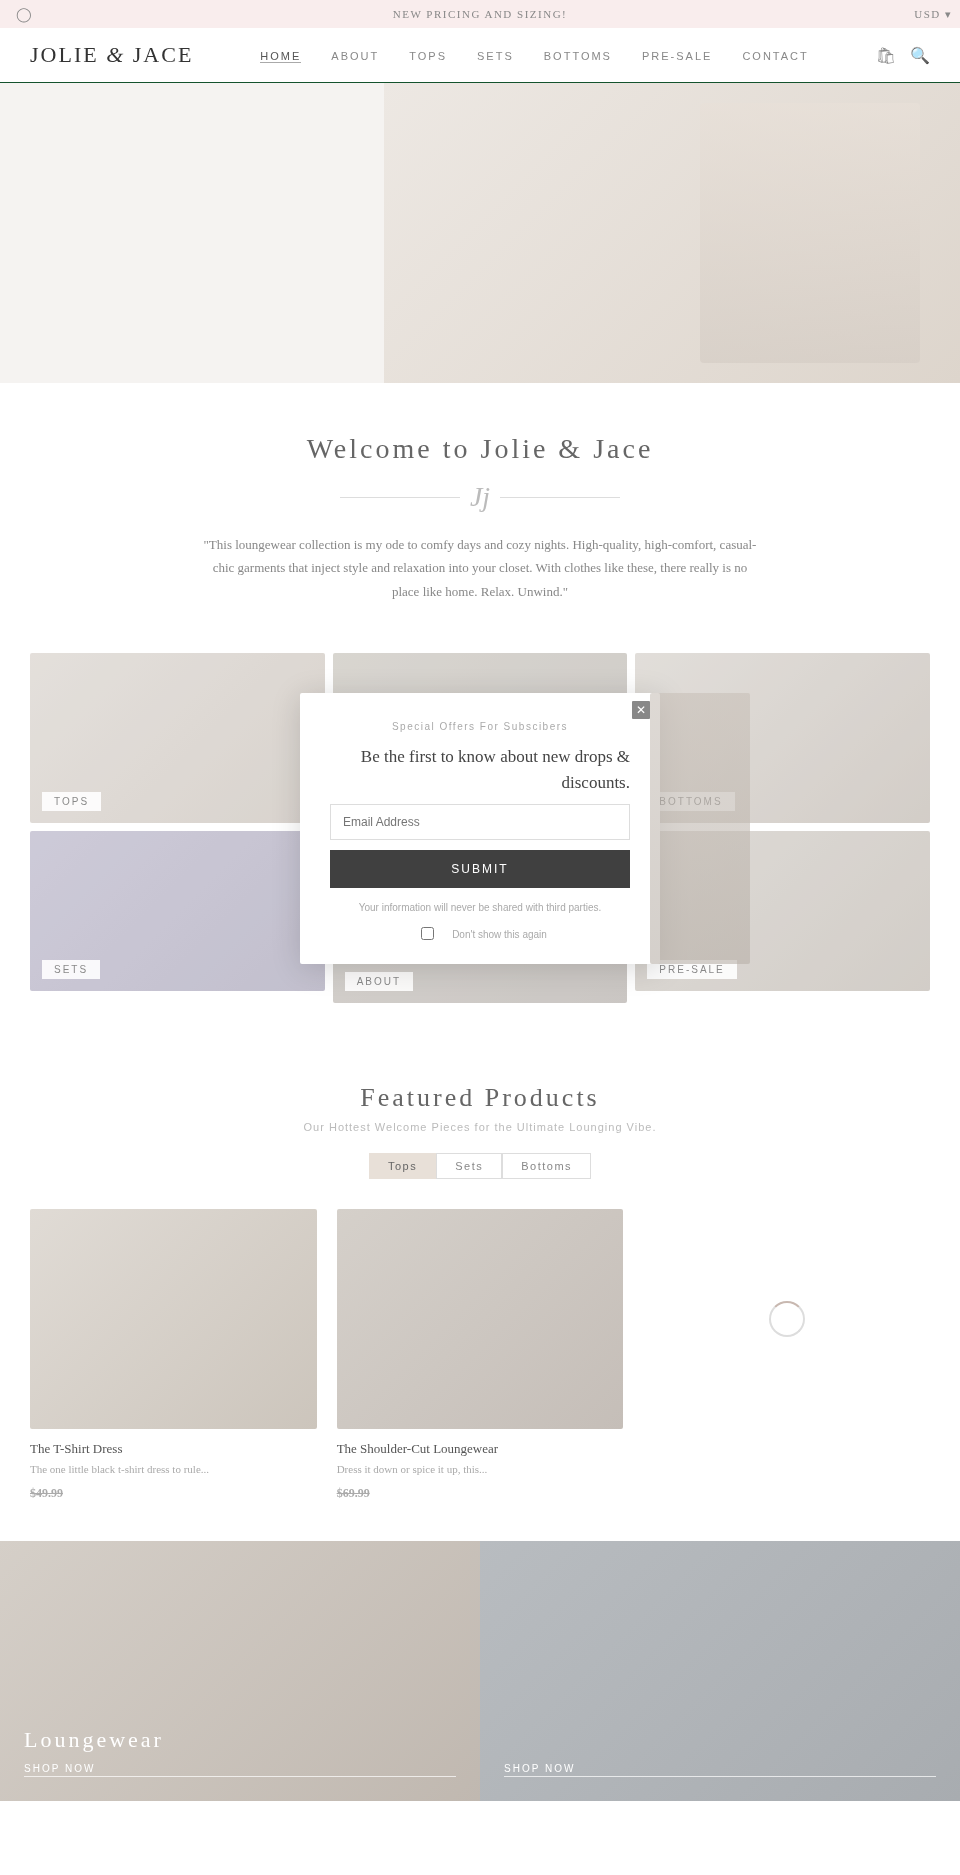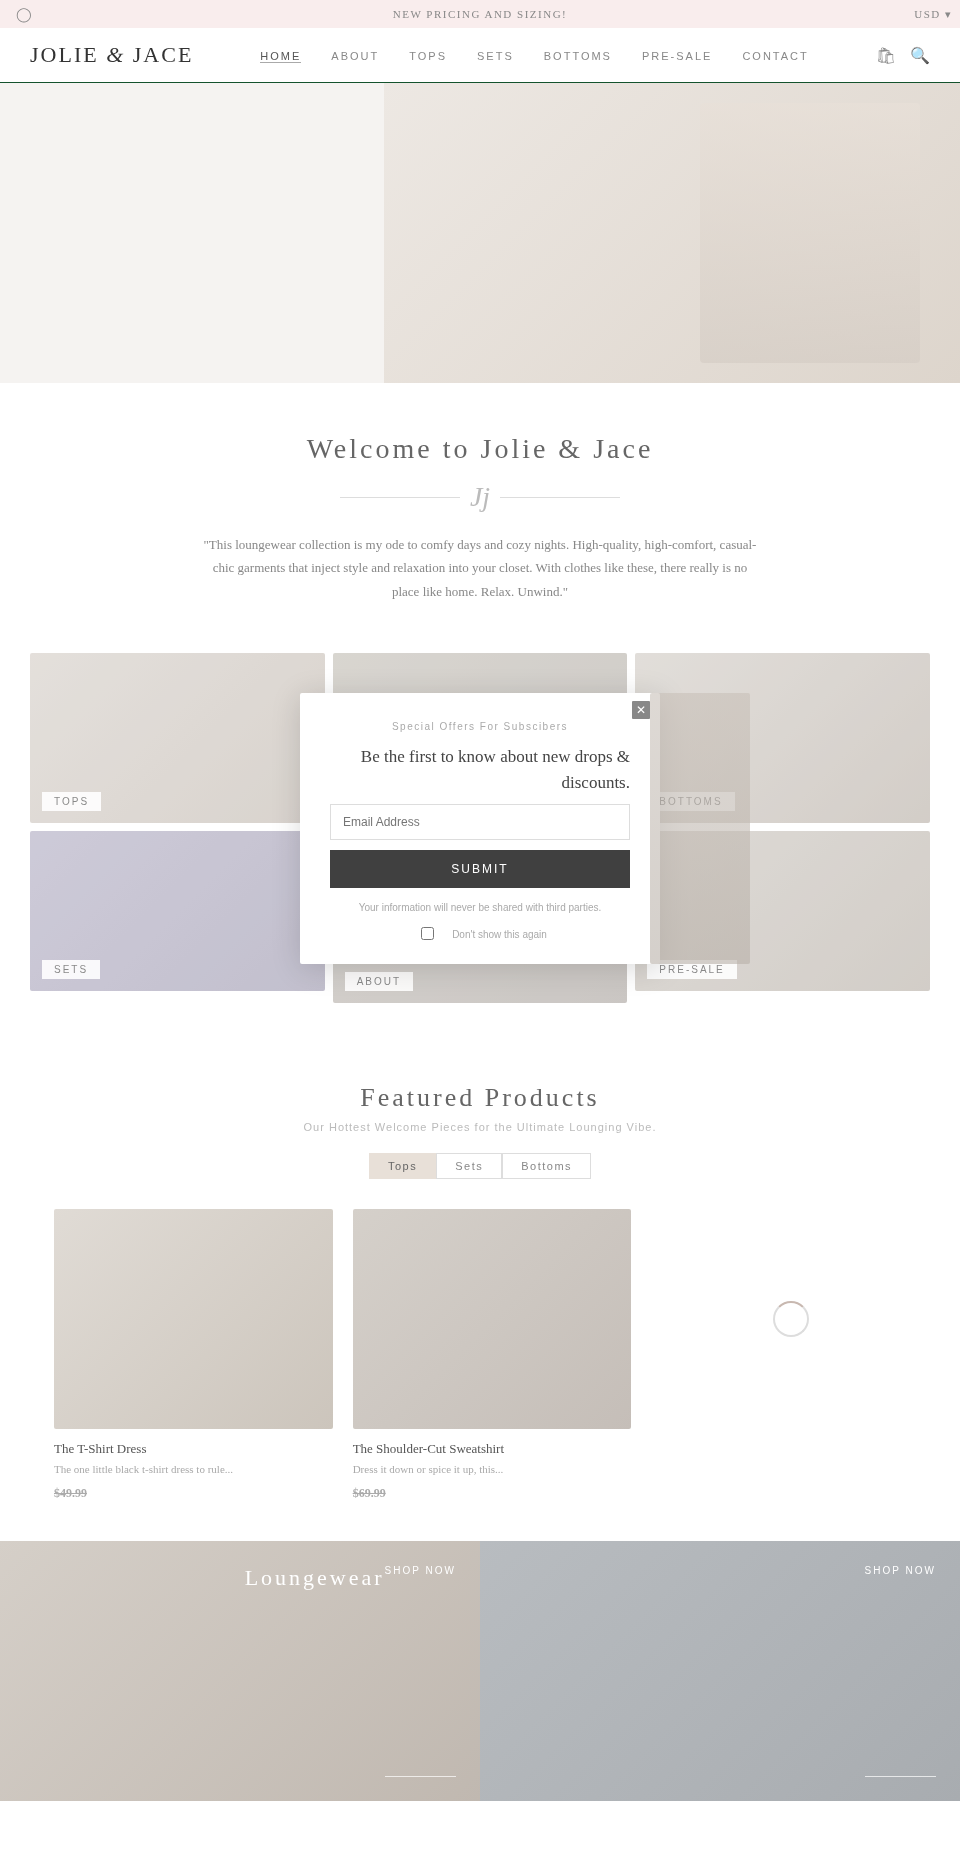--- a/index.html
+++ b/index.html
@@ -334,21 +334,20 @@
     .filter-tab.active {
       background: #e8e0d8;
       color: #666;
       border-color: #e8e0d8;
     }
     .products-grid {
       display: grid;
       grid-template-columns: 1fr 1fr 1fr;
       gap: 20px;
       text-align: left;
-      margin-left: 24px;
     }
     .product-card { }
     .product-img {
       width: 100%;
       height: 220px;
       background: linear-gradient(135deg, #e0dbd5, #ccc5bc);
       margin-bottom: 12px;
       border-radius: 2px;
     }
     .product-img.img2 { background: linear-gradient(135deg, #d5d0ca, #c5beb8); }
@@ -390,21 +389,21 @@
       display: grid;
       grid-template-columns: 1fr 1fr;
       gap: 0;
       margin-top: 10px;
     }
     .collection-banner {
       position: relative;
       height: 260px;
       background: linear-gradient(135deg, #d5cfc8 0%, #c0b8b0 100%);
       display: flex;
-      flex-direction: row;
+      flex-direction: column;
       justify-content: flex-end;
       padding: 24px;
     }
     .collection-banner.banner2 {
       background: linear-gradient(135deg, #b8bcc0 0%, #a8acb0 100%);
     }
     .collection-banner h3 {
       font-size: 22px;
       font-weight: normal;
       letter-spacing: 3px;
@@ -525,21 +524,21 @@
 
   <div class="products-grid">
     <div class="product-card">
       <div class="product-img"></div>
       <div class="product-name">The T-Shirt Dress</div>
       <div class="product-desc">The one little black t-shirt dress to rule...</div>
       <div class="product-price">$49.99</div>
     </div>
     <div class="product-card">
       <div class="product-img img2"></div>
-      <div class="product-name">The Shoulder-Cut Sweatshirt</div>
+      <div class="product-name">The Shoulder-Cut Loungewear</div>
       <div class="product-desc">Dress it down or spice it up, this...</div>
       <div class="product-price">$69.99</div>
     </div>
     <div class="product-card">
       <div class="loading-spinner">
         <div class="spinner"></div>
       </div>
     </div>
   </div>
 </div>

